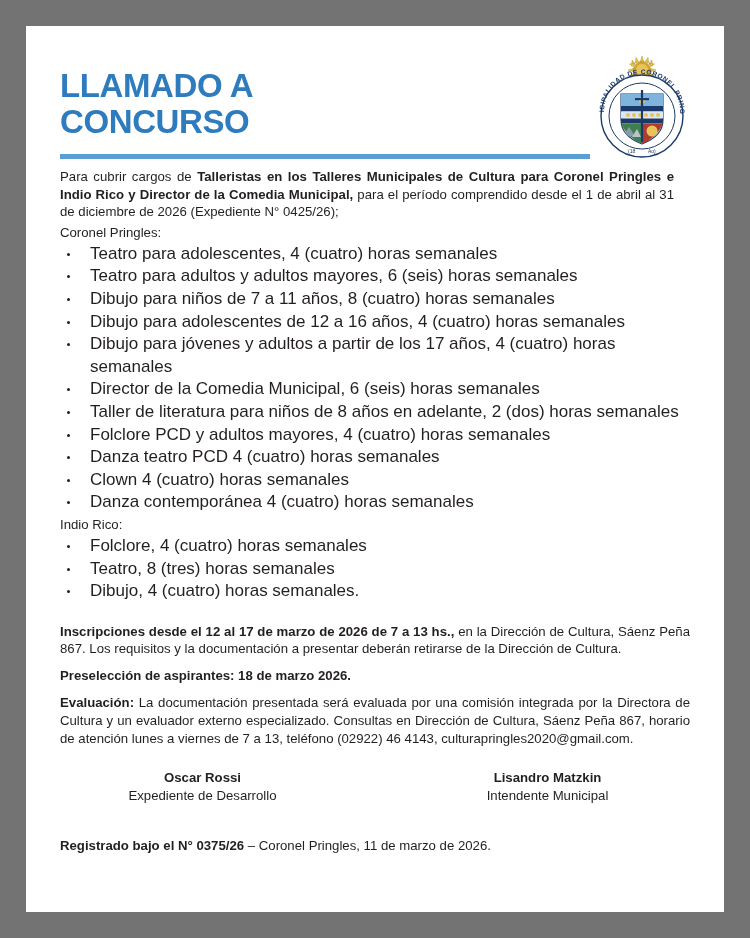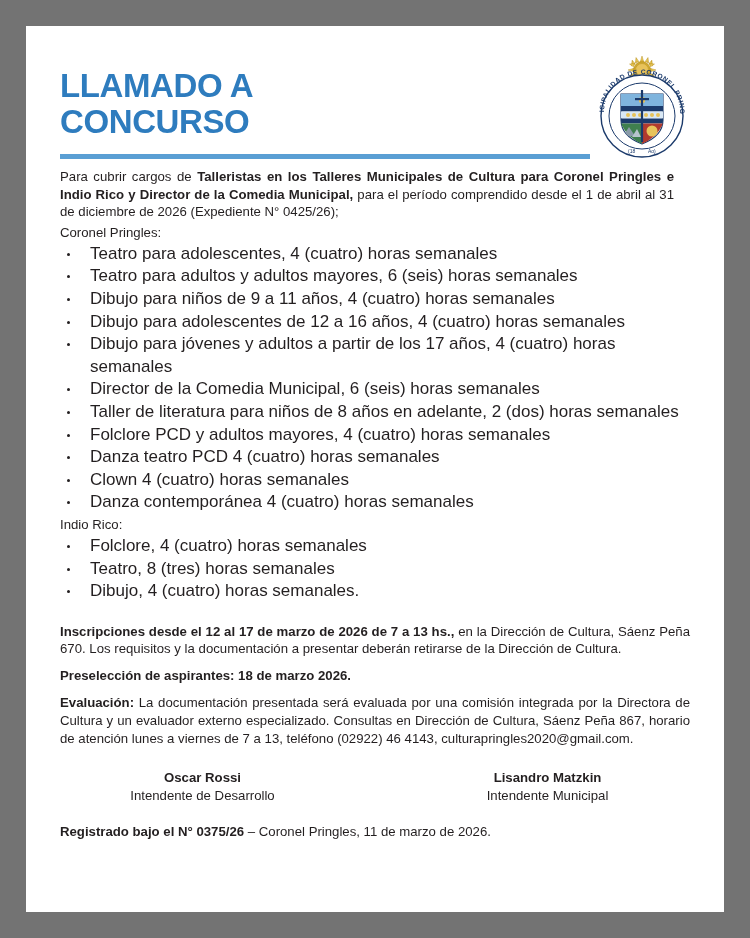--- a/index.html
+++ b/index.html
@@ -116,21 +116,21 @@
     text-align: justify;
     font-size: 13.2px;
     line-height: 17.8px;
     color: #231f20;
   }
 
   
   .signatures {
     display: flex;
     margin-top: 22px;
-    margin-bottom: 18px;
+    margin-bottom: 32px;
   }
   .sig {
     flex: 1;
     text-align: center;
     font-size: 13.2px;
     color: #231f20;
     line-height: 18px;
   }
   .sig .name { font-weight: bold; }
   .sig-left { padding-right: 40px; }
@@ -236,50 +236,50 @@
 
         <div class="divider"></div>
       </div>
 
       <p class="para-just body-text"><span>Para cubrir cargos de </span><span class="b">Talleristas en los Talleres Municipales de Cultura para Coronel Pringles e Indio Rico y Director de la Comedia Municipal,</span><span> para el período comprendido desde el 1 de abril al 31 de diciembre de 2026 (Expediente N° 0425/26);</span></p>
 
       <div class="section-head">Coronel Pringles:</div>
       <ul class="items">
         <li>Teatro para adolescentes, 4 (cuatro) horas semanales</li>
         <li>Teatro para adultos y adultos mayores, 6 (seis) horas semanales</li>
-        <li>Dibujo para niños de 9 a 11 años, 4 (cuatro) horas semanales</li>
+        <li>Dibujo para niños de 7 a 11 años, 8 (cuatro) horas semanales</li>
         <li>Dibujo para adolescentes de 12 a 16 años, 4 (cuatro) horas semanales</li>
         <li>Dibujo para jóvenes y adultos a partir de los 17 años, 4 (cuatro) horas semanales</li>
         <li>Director de la Comedia Municipal, 6 (seis) horas semanales</li>
         <li>Taller de literatura para niños de 8 años en adelante, 2 (dos) horas semanales</li>
         <li>Folclore PCD y adultos mayores, 4 (cuatro) horas semanales</li>
         <li>Danza teatro PCD 4 (cuatro) horas semanales</li>
         <li>Clown 4 (cuatro) horas semanales</li>
         <li>Danza contemporánea 4 (cuatro) horas semanales</li>
       </ul>
 
       <div class="section-head">Indio Rico:</div>
       <ul class="items">
         <li>Folclore, 4 (cuatro) horas semanales</li>
         <li>Teatro, 8 (tres) horas semanales</li>
         <li>Dibujo, 4 (cuatro) horas semanales.</li>
       </ul>
 
       <div class="block-gap"></div>
 
-      <p class="para-block"><span class="b">Inscripciones desde el 12 al 17 de marzo de 2026 de 7 a 13 hs.,</span><span> en la Dirección de Cultura, Sáenz Peña 670. Los requisitos y la documentación a presentar deberán retirarse de la Dirección de Cultura.</span></p>
+      <p class="para-block"><span class="b">Inscripciones desde el 12 al 17 de marzo de 2026 de 7 a 13 hs.,</span><span> en la Dirección de Cultura, Sáenz Peña 867. Los requisitos y la documentación a presentar deberán retirarse de la Dirección de Cultura.</span></p>
 
       <p class="para-block b">Preselección de aspirantes: 18 de marzo 2026.</p>
 
       <p class="para-block"><span class="b">Evaluación:</span><span> La documentación presentada será evaluada por una comisión integrada por la Directora de Cultura y un evaluador externo especializado. Consultas en Dirección de Cultura, Sáenz Peña 867, horario de atención lunes a viernes de 7 a 13, teléfono (02922) 46 4143, culturapringles2020@gmail.com.</span></p>
 
       <div class="signatures">
         <div class="sig sig-left">
           <div class="name">Oscar Rossi</div>
-          <div class="role">Intendente de Desarrollo</div>
+          <div class="role">Expediente de Desarrollo</div>
         </div>
         <div class="sig sig-right">
           <div class="name">Lisandro Matzkin</div>
           <div class="role">Intendente Municipal</div>
         </div>
       </div>
 
       <div class="footer-line"><span class="b">Registrado bajo el N° 0375/26</span><span> – Coronel Pringles, 11 de marzo de 2026.</span></div>
 
     </div>

